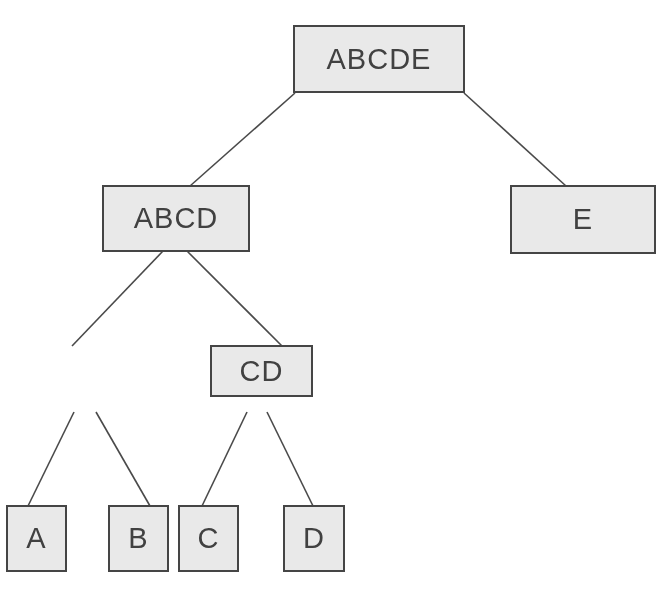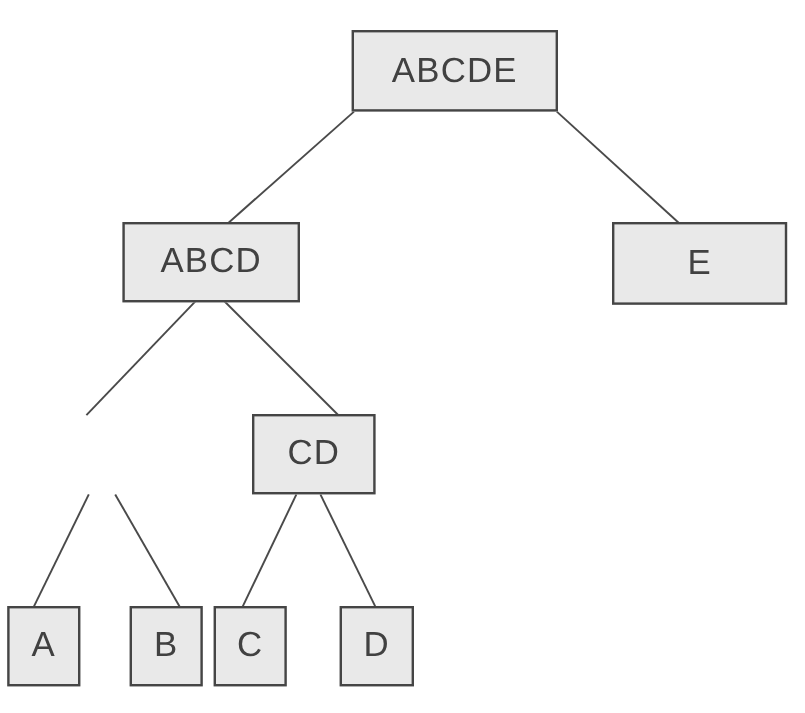--- a/index.html
+++ b/index.html
@@ -37,21 +37,21 @@
     display: flex;
     align-items: center;
     justify-content: center;
     user-select: none;
   }
   
   .node-abcde { left: 293px; top: 25px;  width: 172px; height: 68px; }
   .node-abcd  { left: 102px; top: 185px; width: 148px; height: 67px; }
   .node-e     { left: 510px; top: 185px; width: 146px; height: 69px; }
   .node-ab    { left: 35px;  top: 345px; width: 105px; height: 68px; }
-  .node-cd    { left: 210px; top: 345px; width: 103px; height: 67px; }
+  .node-cd    { left: 210px; top: 345px; width: 103px; height: 52px; }
   .node-a     { left: 6px;   top: 505px; width: 61px;  height: 67px; }
   .node-b     { left: 108px; top: 505px; width: 61px;  height: 67px; }
   .node-c     { left: 178px; top: 505px; width: 61px;  height: 67px; }
   .node-d     { left: 283px; top: 505px; width: 62px;  height: 67px; }
 </style>
 </head>
 <body>
 
 <div class="canvas">
 

